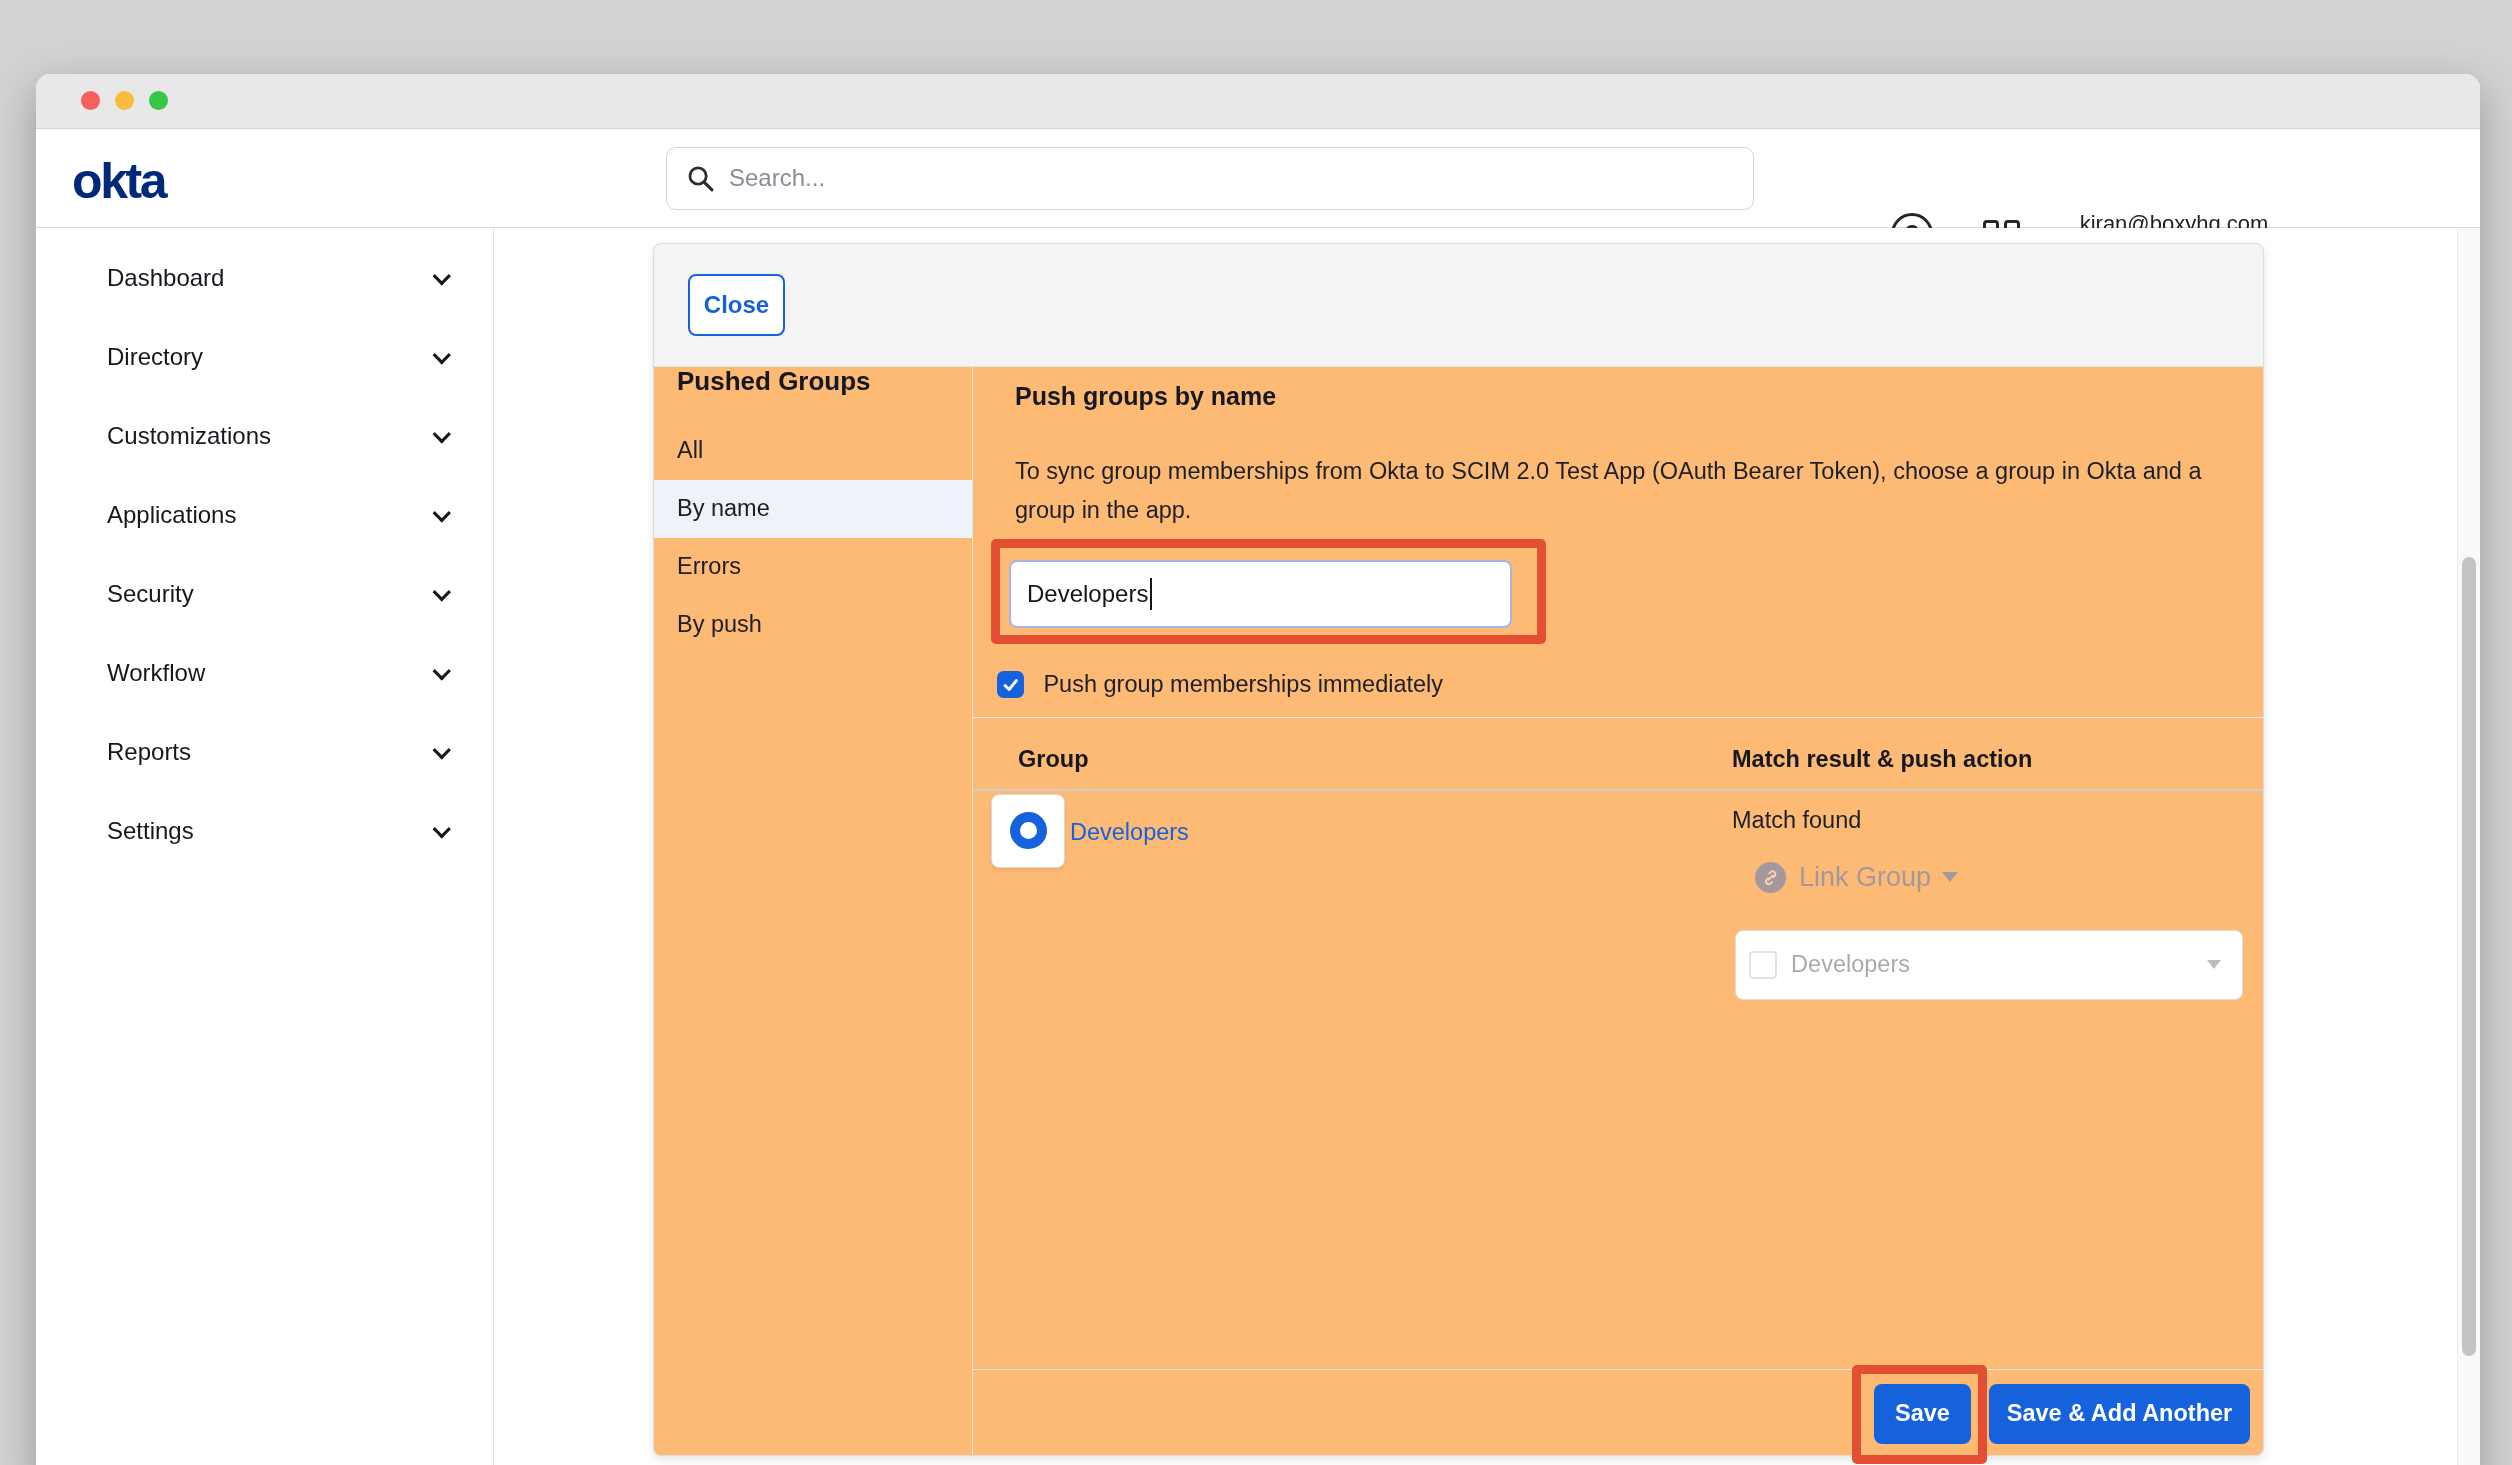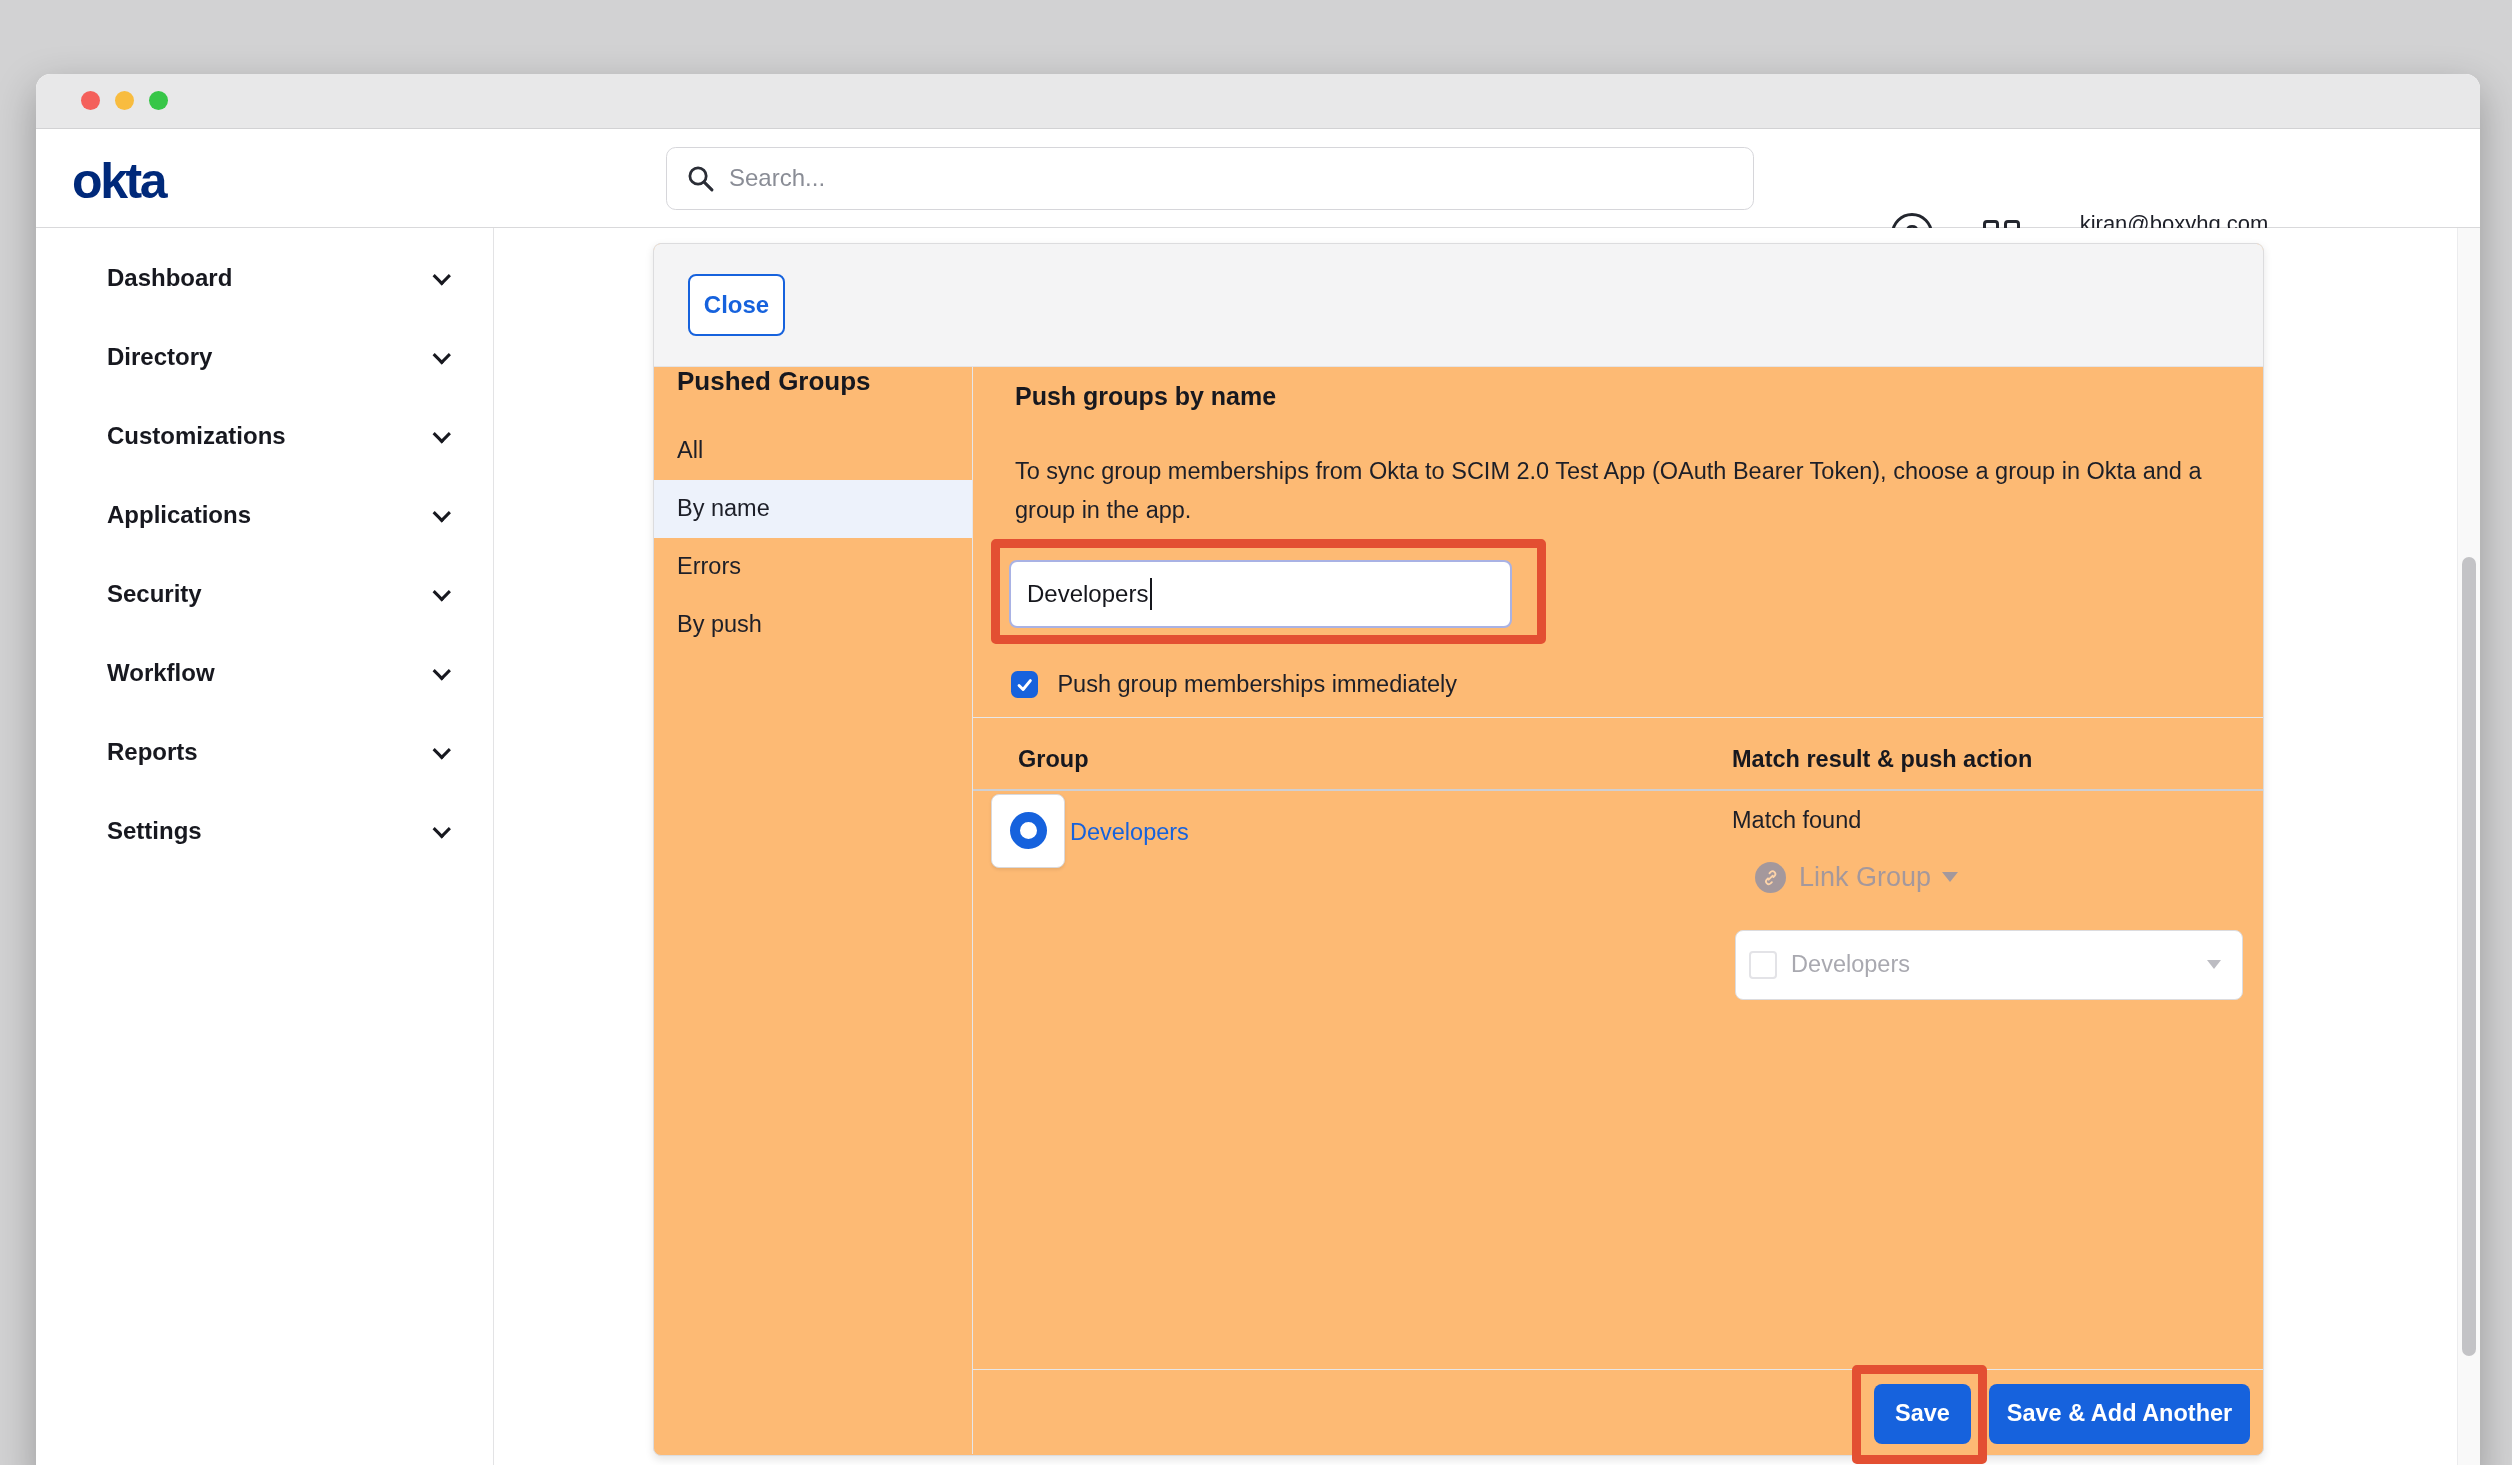--- a/index.html
+++ b/index.html
@@ -65,21 +65,21 @@
   
   .appbody { position:absolute; top:154px; left:0; right:0; bottom:0; background:#fff; }
   .sidebar {
     position:absolute; left:0; top:0; bottom:0; width:458px;
     border-right:1.6px solid #e3e3e5; background:#fff; padding-top:11.3px;
   }
   .side-item {
     height:79px; display:flex; align-items:center;
     padding:0 47px 0 71px; cursor:pointer;
   }
-  .side-item .lbl { font-size:24px; font-weight:bold; color:#17181f; }
+  .side-item .lbl { font-size:24px; font-weight:normal; color:#17181f; }
   .chev {
     margin-left:auto; width:13px; height:13px;
     border-right:3.2px solid #17181f; border-bottom:3.2px solid #17181f;
     transform:rotate(45deg) translateY(-3.2px);
   }
   
   .scroll-track {
     position:absolute; right:0; top:0; bottom:0; width:23px;
     background:#f9f9f9; border-left:0.8px solid #ececee;
   }
@@ -125,21 +125,21 @@
   }
   .annotation { border:9.7px solid #e34f32; position:absolute; }
   .annot-input { left:18px; top:172px; width:555px; height:105px; border-radius:4.9px; }
   .annot-save { left:879px; top:998px; width:135px; height:99px; border-radius:4.9px; z-index:5; }
   .group-input {
     position:absolute; left:36px; top:193px; width:503px; height:68px;
     border:2.4px solid #a9b2e4; border-radius:8px; background:#fff;
     display:flex; align-items:center; padding-left:16px; font-size:24px; color:#15161c;
   }
   .caret-bar { display:inline-block; width:2.4px; height:32px; background:#15161c; margin-left:1.6px; }
-  .chk-row { position:absolute; left:38px; top:304px; display:flex; align-items:center;justify-content:flex-end; }
+  .chk-row { position:absolute; left:24px; top:304px; display:flex; align-items:center;justify-content:flex-end; }
   .checkbox {
     width:27px; height:27px; background:#1662dd; border-radius:6.5px;
     display:flex; align-items:center; justify-content:center; cursor:pointer;
   }
   .chk-label { margin-left:19.4px; font-size:23.5px; color:#1d1f28; }
   .tbl-top-divider { position:absolute; left:0; right:0; top:350px; height:1.6px; background:#e7e7e9; }
   .tbl-header-underline { position:absolute; left:0; right:0; top:422px; height:2.4px; background:#cfcfd2; }
   .tbl-bottom-divider { position:absolute; left:0; right:0; top:1002px; height:1.6px; background:#e7e7e9; }
   .col-head { position:absolute; top:379px; font-size:23.5px; font-weight:bold; color:#17181f; }
   .group-tile {

